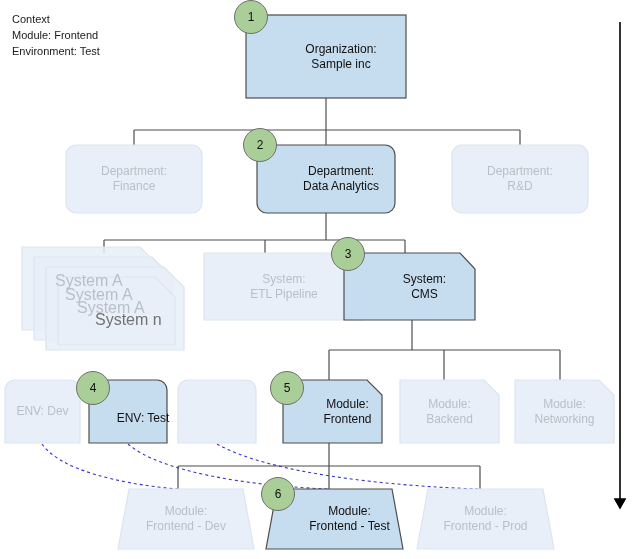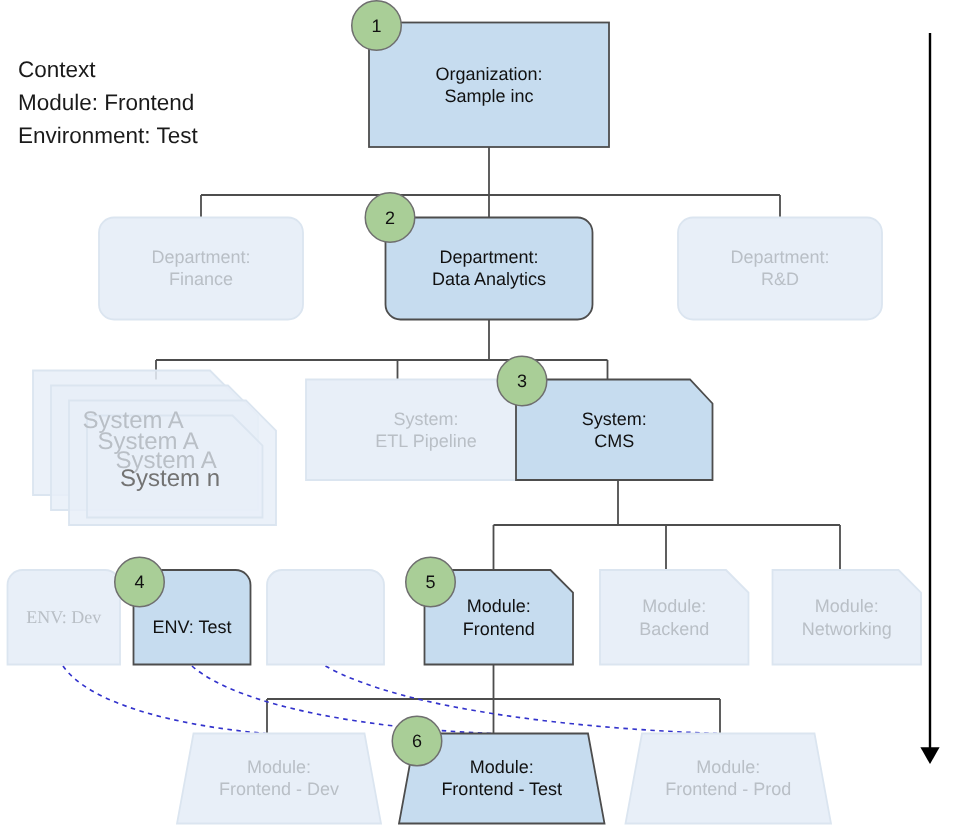--- a/index.html
+++ b/index.html
@@ -5,23 +5,23 @@
   html,body{margin:0;padding:0;background:#ffffff;}
   body{
     width:641px;height:559px;position:relative;overflow:hidden;
     font-family:"Liberation Sans","DejaVu Sans",sans-serif;
   }
   #canvas{position:absolute;left:0;top:0;width:641px;height:559px;}
   .svg-layer{position:absolute;left:0;top:0;width:641px;height:559px;}
   .node{position:absolute;box-sizing:border-box;display:flex;align-items:center;
         justify-content:center;text-align:center;line-height:1.25;}
   .node .lbl{display:block;width:100%;padding:0 6px;white-space:pre-line;}
-  .active{color:#111111;font-size:12px;}
+  .active{color:#111111;font-size:12px;margin-left:15px;}
   .faded{color:#b9bfc6;font-size:12px;}
-  .ctx{position:absolute;color:#1a1a1a;font-size:15px;line-height:1.45;white-space:pre-line;margin-top:24px;}
+  .ctx{position:absolute;color:#1a1a1a;font-size:11px;line-height:1.45;white-space:pre-line;}
   .badge{position:absolute;width:32px;height:32px;border-radius:50%;
     background:#a9ce97;border:1px solid #6f6f6f;color:#111;font-size:12px;
     display:flex;align-items:center;justify-content:center;z-index:40;}
   .stack-lbl{position:absolute;font-size:16px;}
 </style>
 </head>
 <body>
 
 <div id="canvas">
 
@@ -131,21 +131,21 @@
   <div class="node faded" style="left:204px;top:253px;width:160px;height:67px;">
     <span class="lbl">System:
 ETL Pipeline</span>
   </div>
   <div class="node active" style="left:344px;top:253px;width:131px;height:67px;">
     <span class="lbl">System:
 CMS</span>
   </div>
   <div class="badge" style="left:331px;top:237px;">3</div>
 
-  <div class="node faded" style="left:5px;top:380px;width:75px;height:63px;font-family:Liberation Serif, serif;">
+  <div class="node faded" style="left:5px;top:380px;width:75px;height:63px;">
     <span class="lbl">ENV: Dev</span>
   </div>
   <div class="node active" style="left:89px;top:380px;width:78px;height:76px;">
     <span class="lbl">ENV: Test</span>
   </div>
   <div class="badge" style="left:76px;top:371px;">4</div>
 
   <div class="node active" style="left:283px;top:380px;width:99px;height:63px;">
     <span class="lbl">Module:
 Frontend</span>

